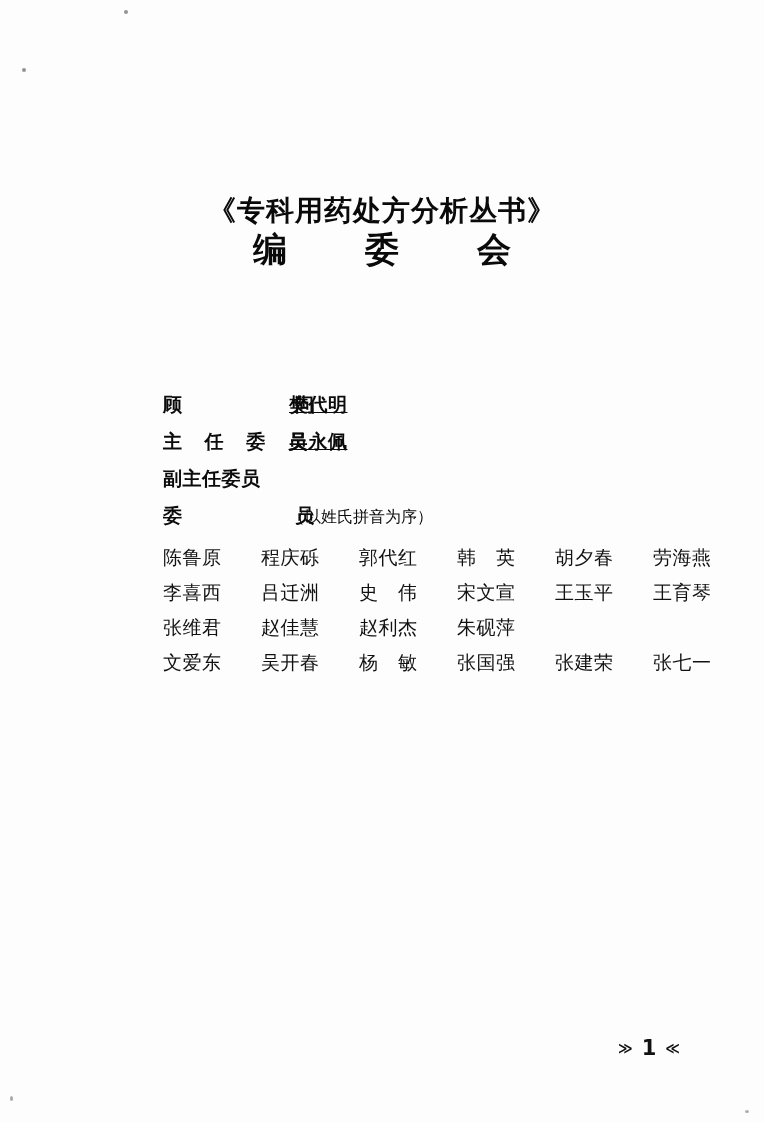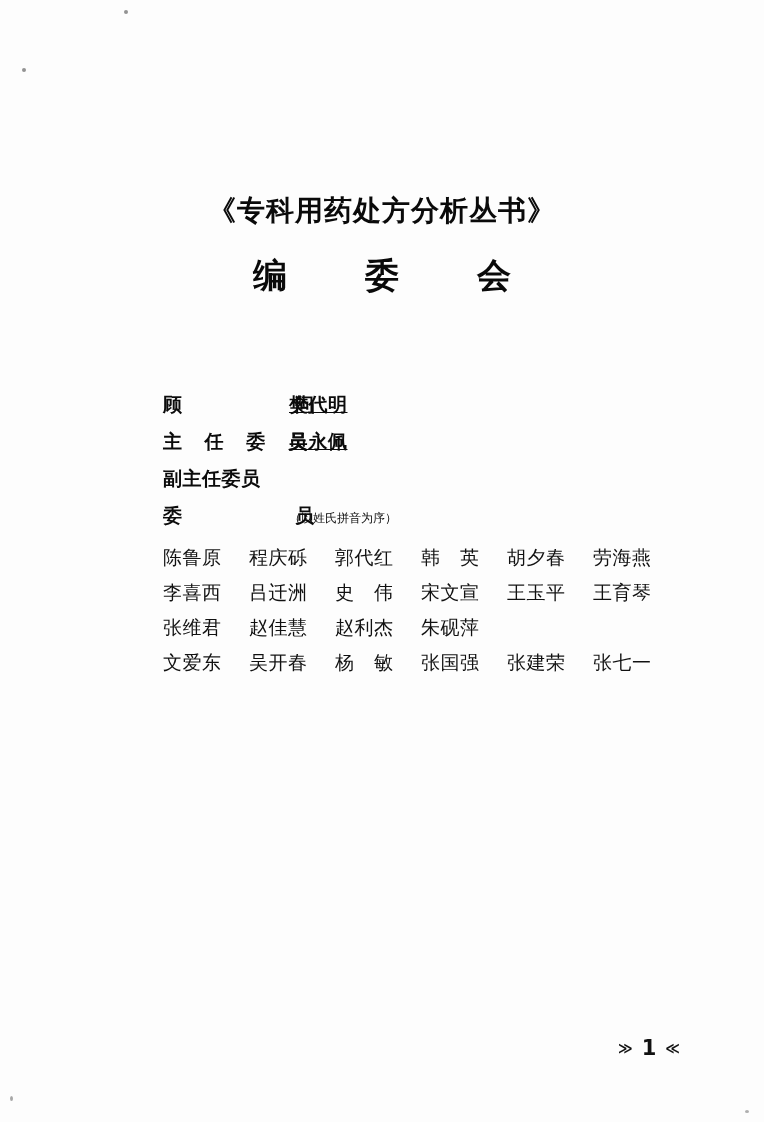--- a/index.html
+++ b/index.html
@@ -43,21 +43,20 @@
   }
   .series-title {
     font-family: "DejaVu Sans", "Liberation Sans", sans-serif;
     font-size: 28px;
     font-weight: 700;
     letter-spacing: 1px;
     color: #0a0a0a;
     line-height: 1.1;
   }
   .committee-title {
-    margin-top: 26px;
     font-size: 34px;
     font-weight: 700;
     letter-spacing: 22px;
     text-indent: 22px;
     color: #0a0a0a;
   }
 
   .roster {
     position: absolute;
     left: 163px;
@@ -83,35 +82,35 @@
     letter-spacing: 8px;
   }
   .role-label.wide-spread {
     letter-spacing: 25px;
   }
   .role-names {
     font-weight: 700;
     text-decoration: underline;
   }
   .note {
-    font-size: 12px;
+    font-size: 16px;
     font-weight: 400;
     letter-spacing: 0;
   }
 
   .member-grid {
     margin-top: 10px;
     font-size: 19px;
     line-height: 35px;
     color: #111;
   }
   .member-row {
     display: grid;
     grid-template-columns: 86px 86px 86px 86px 86px 86px;
-    column-gap: 0;
+    column-gap: 12px;
     white-space: nowrap;
   }
   .member {
     letter-spacing: .5px;
   }
 
   .folio {
     position: absolute;
     right: 82px;
     bottom: 62px;

